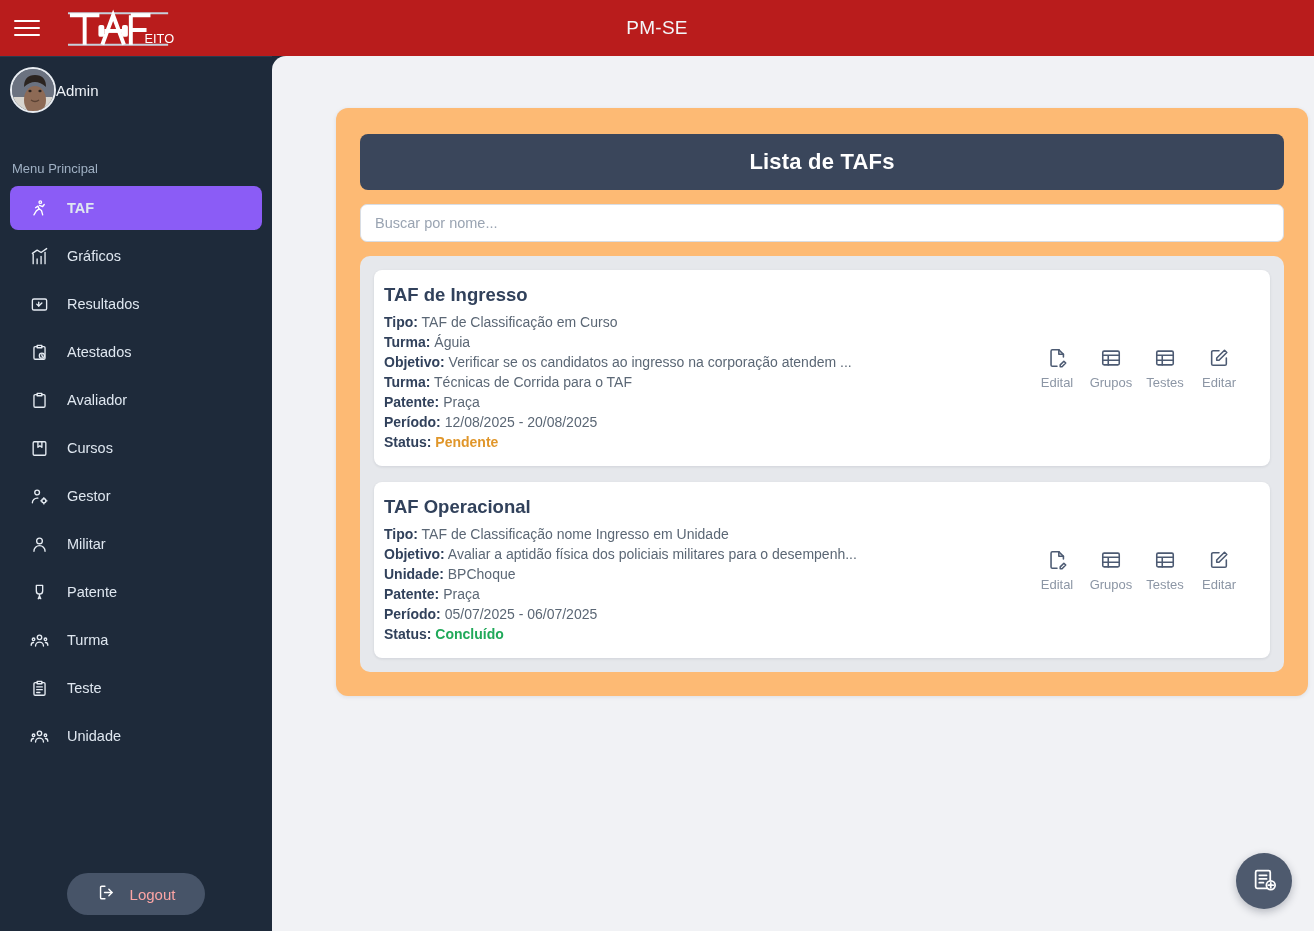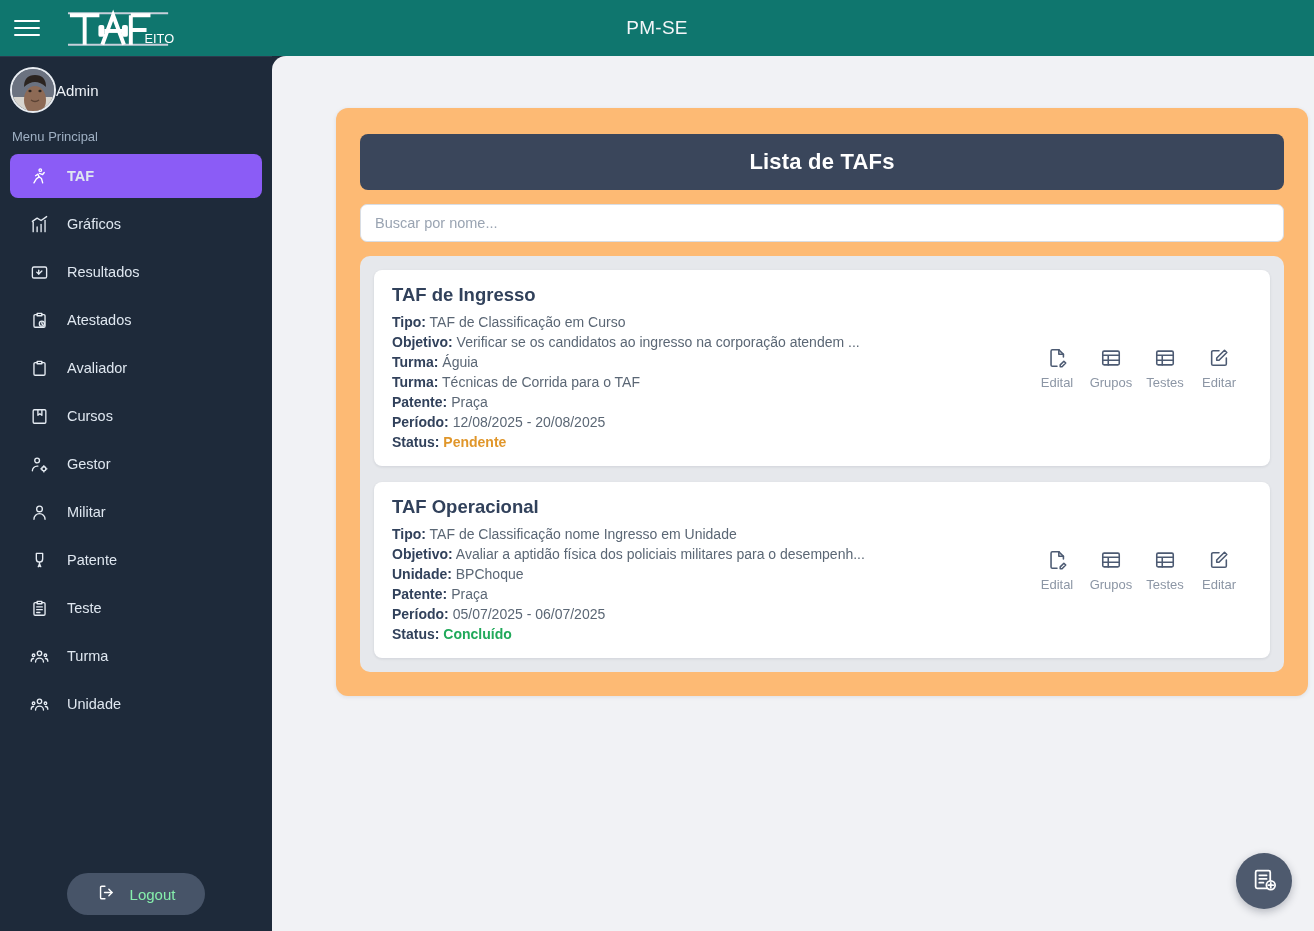--- a/index.html
+++ b/index.html
@@ -9,21 +9,21 @@
     overflow: hidden;
     font-family: "Liberation Sans", sans-serif;
     background: #1e2a3a;
   }
   body { position: relative; }
 
   
   .topbar {
     position: absolute; top: 0; left: 0;
     width: 1314px; height: 56px;
-    background: #0f766e;
+    background: #b91c1c;
     display: flex; align-items: center;
     z-index: 30;
   }
   .hamburger {
     width: 30px; height: 30px;
     margin-left: 14px;
     display: flex; flex-direction: column;
     justify-content: center; gap: 5px;
     cursor: pointer;
   }
@@ -69,20 +69,21 @@
     flex: none;
     position: relative;
   }
   .avatar svg { position: absolute; inset: 0; }
   .user-name { color: #eef2f7; font-size: 15px; }
 
   .section-label {
     color: #9fb0c3;
     font-size: 13px;
     padding: 6px 0 8px 12px;
+    margin-top: 32px;
   }
   .section-label.mt { padding-top: 24px; }
 
   .nav { display: flex; flex-direction: column; }
   .nav-item {
     display: flex; align-items: center;
     gap: 18px;
     height: 44px;
     margin: 2px 10px;
     padding-left: 20px;
@@ -94,21 +95,21 @@
   }
   .nav-item .ico { width: 19px; height: 19px; flex: none; display: flex; align-items: center; justify-content: center; }
   .nav-item .ico svg { width: 19px; height: 19px; stroke: #e6ecf3; fill: none; stroke-width: 1.7; stroke-linecap: round; stroke-linejoin: round; }
   .nav-item.active { background: #8b5cf6; font-weight: bold; }
   .nav-item.active .ico svg { stroke: #ffffff; }
 
   .logout-wrap { margin-top: auto; padding: 0 0 16px 0; display: flex; justify-content: center; }
   .logout-btn {
     display: flex; align-items: center; gap: 14px;
     background: #475468;
-    color: #86efac;
+    color: #fca5a5;
     border: none;
     border-radius: 22px;
     height: 42px;
     padding: 0 30px;
     font-size: 15px;
     font-family: "Liberation Sans", sans-serif;
     cursor: pointer;
   }
   .logout-btn svg { width: 19px; height: 19px; stroke: #fff; fill: none; stroke-width: 1.8; stroke-linecap: round; stroke-linejoin: round; }
 
@@ -164,21 +165,21 @@
     background: #e6e8ec;
     border-radius: 10px;
     padding: 14px;
     display: flex; flex-direction: column; gap: 16px;
   }
 
   .taf-card {
     background: #ffffff;
     border-radius: 8px;
     box-shadow: 0 1px 3px rgba(20,30,45,0.10);
-    padding: 14px 18px 14px 18px;
+    padding: 14px 18px 14px 10px;
     display: flex; align-items: center; justify-content: space-between;
     gap: 2px;
     min-height: 150px;
   }
   .taf-info { flex: 1 1 auto; min-width: 0; }
   .taf-title {
     font-size: 18.5px;
     font-weight: bold;
     color: #31415b;
     margin-bottom: 6px;
@@ -359,43 +360,43 @@
             <path d="M8 3h8v7a4 4 0 01-8 0z"></path>
             <path d="M12 14v3"></path>
             <path d="M12 16.5l1.6 3.3-1.6-1-1.6 1z"></path>
           </svg>
       </span>
       <span>Patente</span>
     </div>
     <div class="nav-item">
       <span class="ico">
         <svg viewBox="0 0 24 24">
-            <path d="M9 3h6v3H9z"></path>
-            <path d="M15 4.5h2.5A1.5 1.5 0 0119 6v13a1.5 1.5 0 01-1.5 1.5h-11A1.5 1.5 0 015 19V6a1.5 1.5 0 011.5-1.5H9"></path>
-            <path d="M8.5 10h7M8.5 13.5h7M8.5 17h4"></path>
-          </svg>
-      </span>
-      <span>Teste</span>
-    </div>
-    <div class="nav-item">
-      <span class="ico">
-        <svg viewBox="0 0 24 24">
             <circle cx="12" cy="8" r="2.8"></circle>
             <path d="M7 19c0-2.8 2.2-5 5-5s5 2.2 5 5"></path>
             <circle cx="4.5" cy="10.5" r="1.6"></circle>
             <path d="M1.5 18c0-2 1.3-3.5 3-3.5"></path>
             <circle cx="19.5" cy="10.5" r="1.6"></circle>
             <path d="M22.5 18c0-2-1.3-3.5-3-3.5"></path>
           </svg>
       </span>
       <span>Turma</span>
     </div>
     <div class="nav-item">
       <span class="ico">
         <svg viewBox="0 0 24 24">
+            <path d="M9 3h6v3H9z"></path>
+            <path d="M15 4.5h2.5A1.5 1.5 0 0119 6v13a1.5 1.5 0 01-1.5 1.5h-11A1.5 1.5 0 015 19V6a1.5 1.5 0 011.5-1.5H9"></path>
+            <path d="M8.5 10h7M8.5 13.5h7M8.5 17h4"></path>
+          </svg>
+      </span>
+      <span>Teste</span>
+    </div>
+    <div class="nav-item">
+      <span class="ico">
+        <svg viewBox="0 0 24 24">
             <circle cx="12" cy="8" r="2.8"></circle>
             <path d="M7 19c0-2.8 2.2-5 5-5s5 2.2 5 5"></path>
             <circle cx="4.5" cy="10.5" r="1.6"></circle>
             <path d="M1.5 18c0-2 1.3-3.5 3-3.5"></path>
             <circle cx="19.5" cy="10.5" r="1.6"></circle>
             <path d="M22.5 18c0-2-1.3-3.5-3-3.5"></path>
           </svg>
       </span>
       <span>Unidade</span>
     </div>
@@ -426,26 +427,26 @@
     <div class="list-container">
 
       <div class="taf-card">
         <div class="taf-info">
           <div class="taf-title">TAF de Ingresso</div>
           <div class="taf-line">
             <b>Tipo:</b>
             <span>TAF de Classificação em Curso</span>
           </div>
           <div class="taf-line">
+            <b>Turma:</b>
+            <span>Águia</span>
+          </div>
+          <div class="taf-line">
             <b>Objetivo:</b>
             <span>Verificar se os candidatos ao ingresso na corporação atendem ...</span>
-          </div>
-          <div class="taf-line">
-            <b>Turma:</b>
-            <span>Águia</span>
           </div>
           <div class="taf-line">
             <b>Turma:</b>
             <span>Técnicas de Corrida para o TAF</span>
           </div>
           <div class="taf-line">
             <b>Patente:</b>
             <span>Praça</span>
           </div>
           <div class="taf-line">

